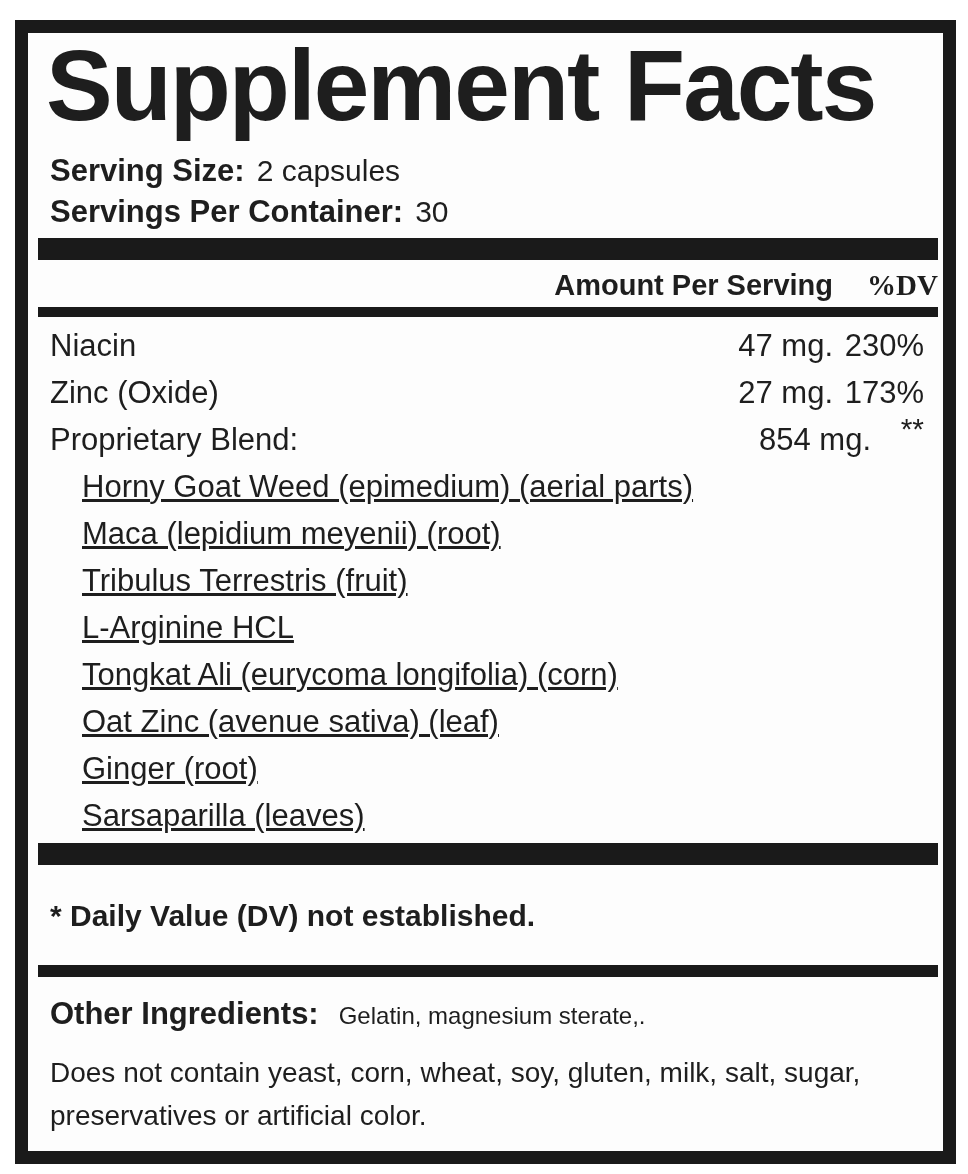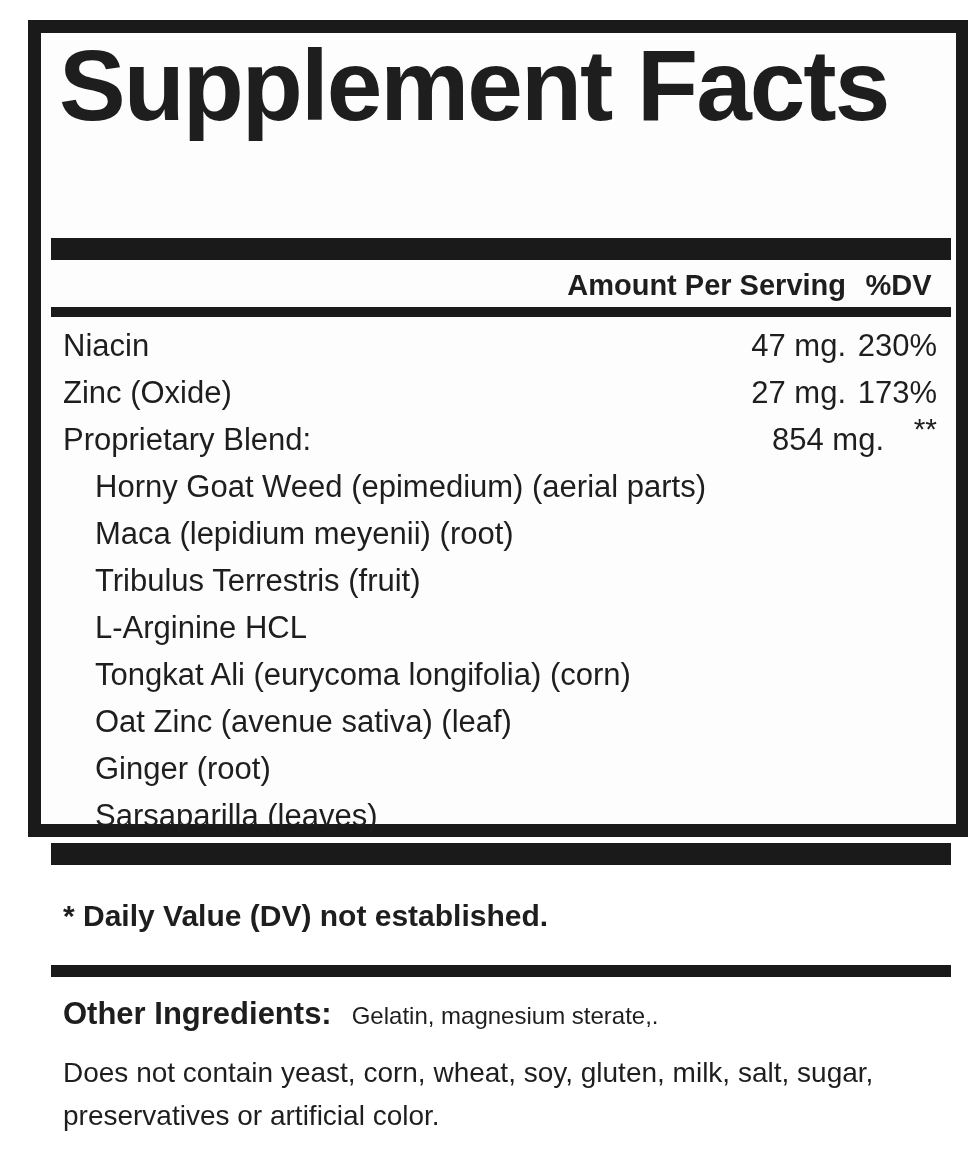--- a/index.html
+++ b/index.html
@@ -15,24 +15,24 @@
   }
   .page {
     position: relative;
     width: 968px;
     height: 1174px;
     background: #ffffff;
     overflow: hidden;
   }
   .frame {
     position: absolute;
-    left: 28px;
+    left: 15px;
     top: 20px;
     width: 941px;
-    height: 817px;
+    height: 1144px;
     border: 13px solid var(--bar);
     background: var(--bg);
   }
   
   .title {
     position: absolute;
     top: 2px;
     left: 18px;
     font-size: 100px;
     line-height: 100px;
@@ -66,38 +66,38 @@
     top: 233px;
     left: 10px;
     width: 900px;
     display: flex;
     align-items: center;
     font-weight: 700;
     font-size: 29px;
     height: 38px;
   }
   .table-header .spacer { flex: 1; }
-  .table-header .col-dv { text-align: center; padding-right: 0; }
+  .table-header .col-dv { padding-right: 0; font-family: Liberation Serif, serif; }
   .table-rows {
     position: absolute;
     top: 289px;
     left: 10px;
     width: 900px;
     font-size: 31px;
   }
   .row {
     display: flex;
     align-items: center;
     height: 47px;
     white-space: nowrap;
   }
   .row-name { flex: 1; padding-left: 12px; }
   .row-blend .col-amount { position: relative; left: 38px; }
   .row-blend .col-dv .sup { position: relative; top: -11px; font-size: 30px; }
-  .blend-item { padding-left: 44px; }
+  .blend-item { padding-left: 44px; text-decoration: underline; }
   
   .footnote {
     position: absolute;
     top: 866px;
     left: 22px;
     font-size: 30px;
     font-weight: 700;
     white-space: nowrap;
   }
   
@@ -121,20 +121,28 @@
   }
 </style>
 </head>
 <body>
 
 <div class="page">
   <div class="frame">
 
     <div class="title">Supplement Facts</div>
 
+    <div class="serving-block">
+      <div>
+        <span class="lbl">Serving Size:</span><span class="val">2 capsules</span>
+      </div>
+      <div>
+        <span class="lbl">Servings Per Container:</span><span class="val">30</span>
+      </div>
+    </div>
 
     <div class="bar bar-1"></div>
 
     <div class="table-header">
       <span class="spacer"></span>
       <span class="col-amount">Amount Per Serving</span>
       <span class="col-dv">%DV</span>
     </div>
 
     <div class="bar rule-under-header"></div>

